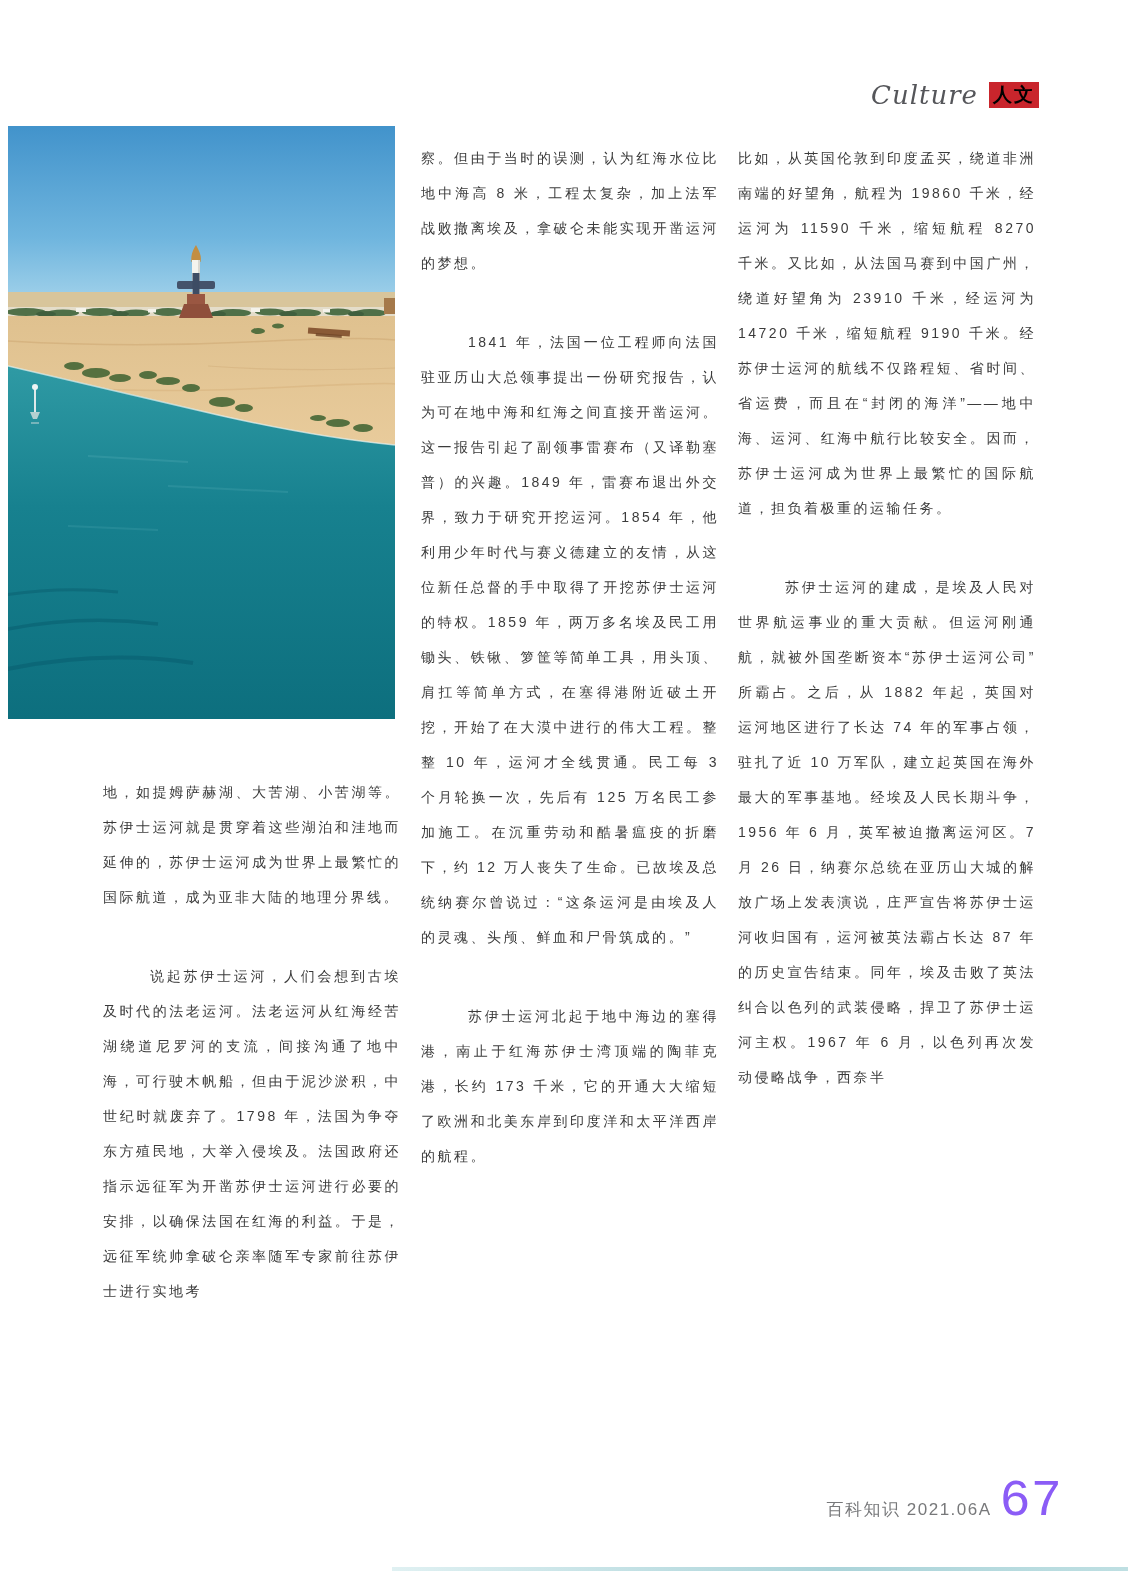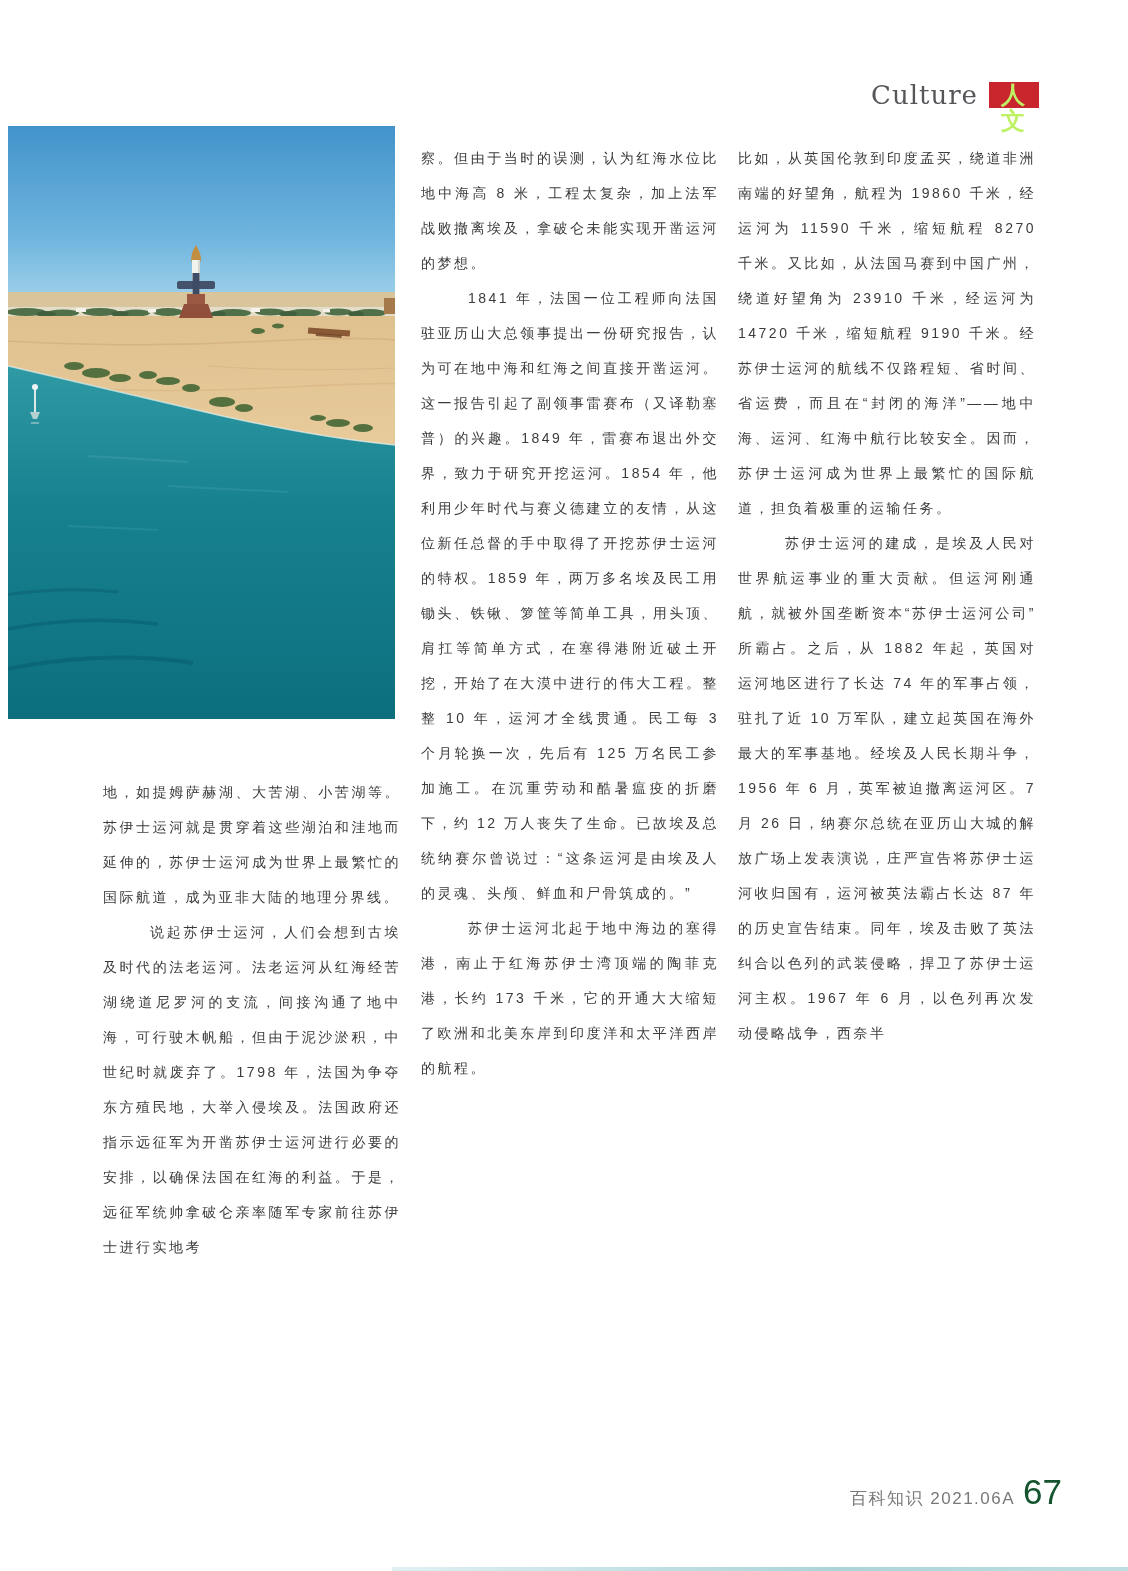--- a/index.html
+++ b/index.html
@@ -12,30 +12,31 @@
     overflow:hidden;
   }
 
   
   .header{
     position:absolute;top:80px;right:89px;
     display:flex;align-items:center;gap:11px;
   }
   .section-en{
     font-family:"DejaVu Serif",serif;
+    font-style:italic;
     font-size:26px;
     color:#55565a;
     letter-spacing:1px;
   }
   .section-badge{
     display:inline-block;
     width:50px;height:26px;line-height:26px;
     background:#c9252c;
-    color:#bef264;
-    font-size:24px;font-weight:bold;
+    color:#000000;
+    font-size:19px;font-weight:bold;
     text-align:center;
     letter-spacing:2px;
   }
 
   
   .photo{
     position:absolute;left:8px;top:126px;
     width:387px;height:593px;
     overflow:hidden;
   }
@@ -48,36 +49,36 @@
     font-size:14px;
     line-height:35px;
     font-weight:300;
     color:#3b3b3b;
     text-align:justify;
     text-justify:inter-character;
     letter-spacing:2.5px;
     overflow:hidden;
   }
   .col p{margin:0;padding:0;}
-  .col p.ind{text-indent:47px;}
+  .col p.ind{text-indent:47px;margin-top:44px;}
   #col-left  {left:103px;top:775px;height:714px;}
   #col-mid   {left:421px;top:141px;height:1344px;}
   #col-right {left:738px;top:141px;height:1322px;}
 
   
   .footer{
     position:absolute;top:1472px;right:66px;
     display:flex;align-items:baseline;gap:8px;
   }
   .magazine-issue{
     font-size:17px;color:#77787a;letter-spacing:1.5px;
   }
   .page-number{
-    font-family:Liberation Sans, sans-serif;
-    font-size:35px;color:#14532d;
+    font-family:Liberation Mono, monospace;
+    font-size:52px;color:#8b5cf6;
   }
 
   
   .bottom-edge{
     position:absolute;left:392px;right:0;bottom:0;height:4px;
     background:linear-gradient(to right,#d8edef,#96c9d0 60%,#aed7db);
     opacity:.8;
   }
 </style>
 </head>

